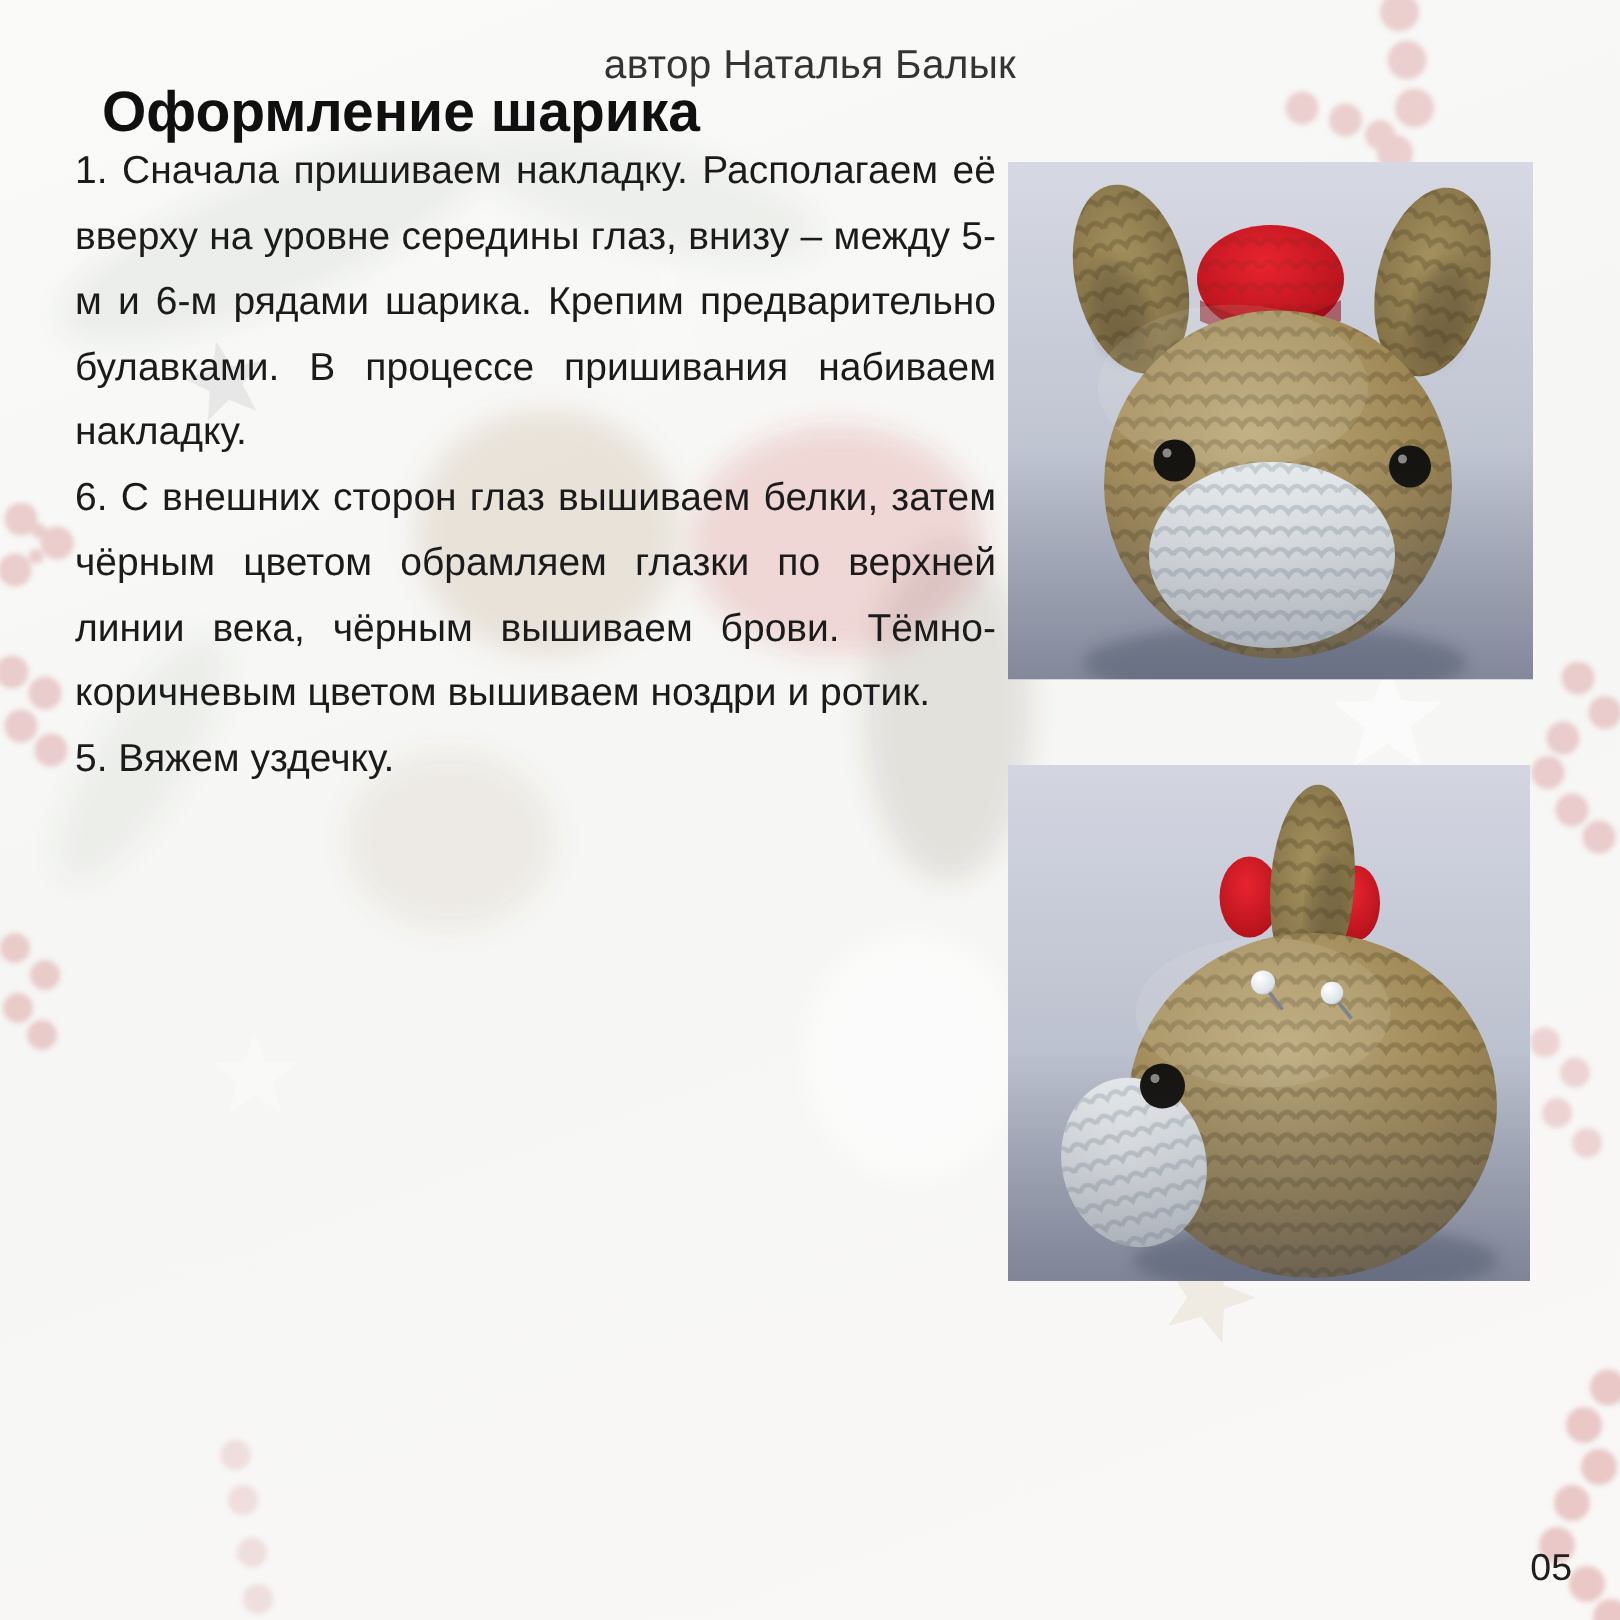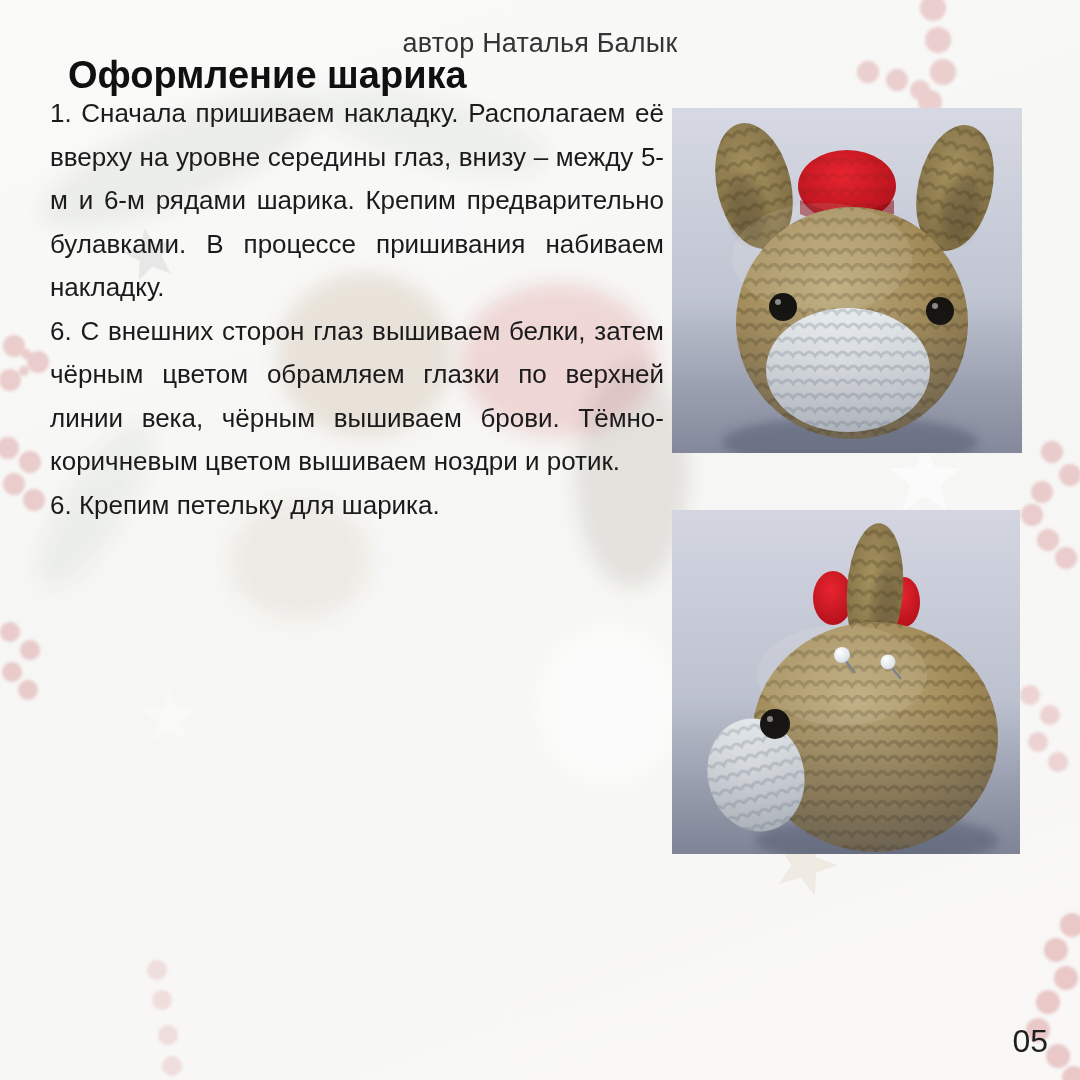--- a/index.html
+++ b/index.html
@@ -23,21 +23,21 @@
     font-size:26px; line-height:43.5px; text-align:justify;
   }
   .text-col p{margin:0; padding:0;}
   .photo{
     position:absolute; overflow:hidden; background:#c9cdda;
   }
   .photo-front{left:672px; top:108px; width:350px; height:345px;}
   .photo-side {left:672px; top:510px; width:348px; height:344px;}
   .page-number{
     position:absolute; right:32px; bottom:20px;
-    font-size:32px; color:#1f1f1f;
+    font-size:25px; color:#1f1f1f;
   }
 </style>
 </head>
 <body>
 
 <div class="page">
 
   <svg class="bg-decor" width="1080" height="1080" viewBox="0 0 1080 1080">
     <defs>
       <filter id="soft">
@@ -128,21 +128,21 @@
       </g>
     </g>
   </svg>
 
   <div class="author">автор Наталья Балык</div>
   <div class="title">Оформление шарика</div>
 
   <div class="text-col">
     <p>1. Сначала пришиваем накладку. Располагаем её вверху на уровне середины глаз, внизу – между 5-м и 6-м рядами шарика. Крепим предварительно булавками. В процессе пришивания набиваем накладку.</p>
     <p>6. С внешних сторон глаз вышиваем белки, затем чёрным цветом обрамляем глазки по верхней линии века, чёрным вышиваем брови. Тёмно-коричневым цветом вышиваем ноздри и ротик.</p>
-    <p>6. Крепим петельку для шарика.</p>
+    <p>5. Вяжем уздечку.</p>
   </div>
 
   <div class="photo photo-front">
     <svg width="350" height="345" viewBox="0 0 350 345">
       <defs>
         <linearGradient id="bg1" x1="0" y1="0" x2="0" y2="1">
           <stop offset="0" stop-color="#d6d9e3"></stop>
             <stop offset="1" stop-color="#aeb4c4"></stop>
         </linearGradient>
         <radialGradient id="headG" cx="0.42" cy="0.35" r="0.75">

